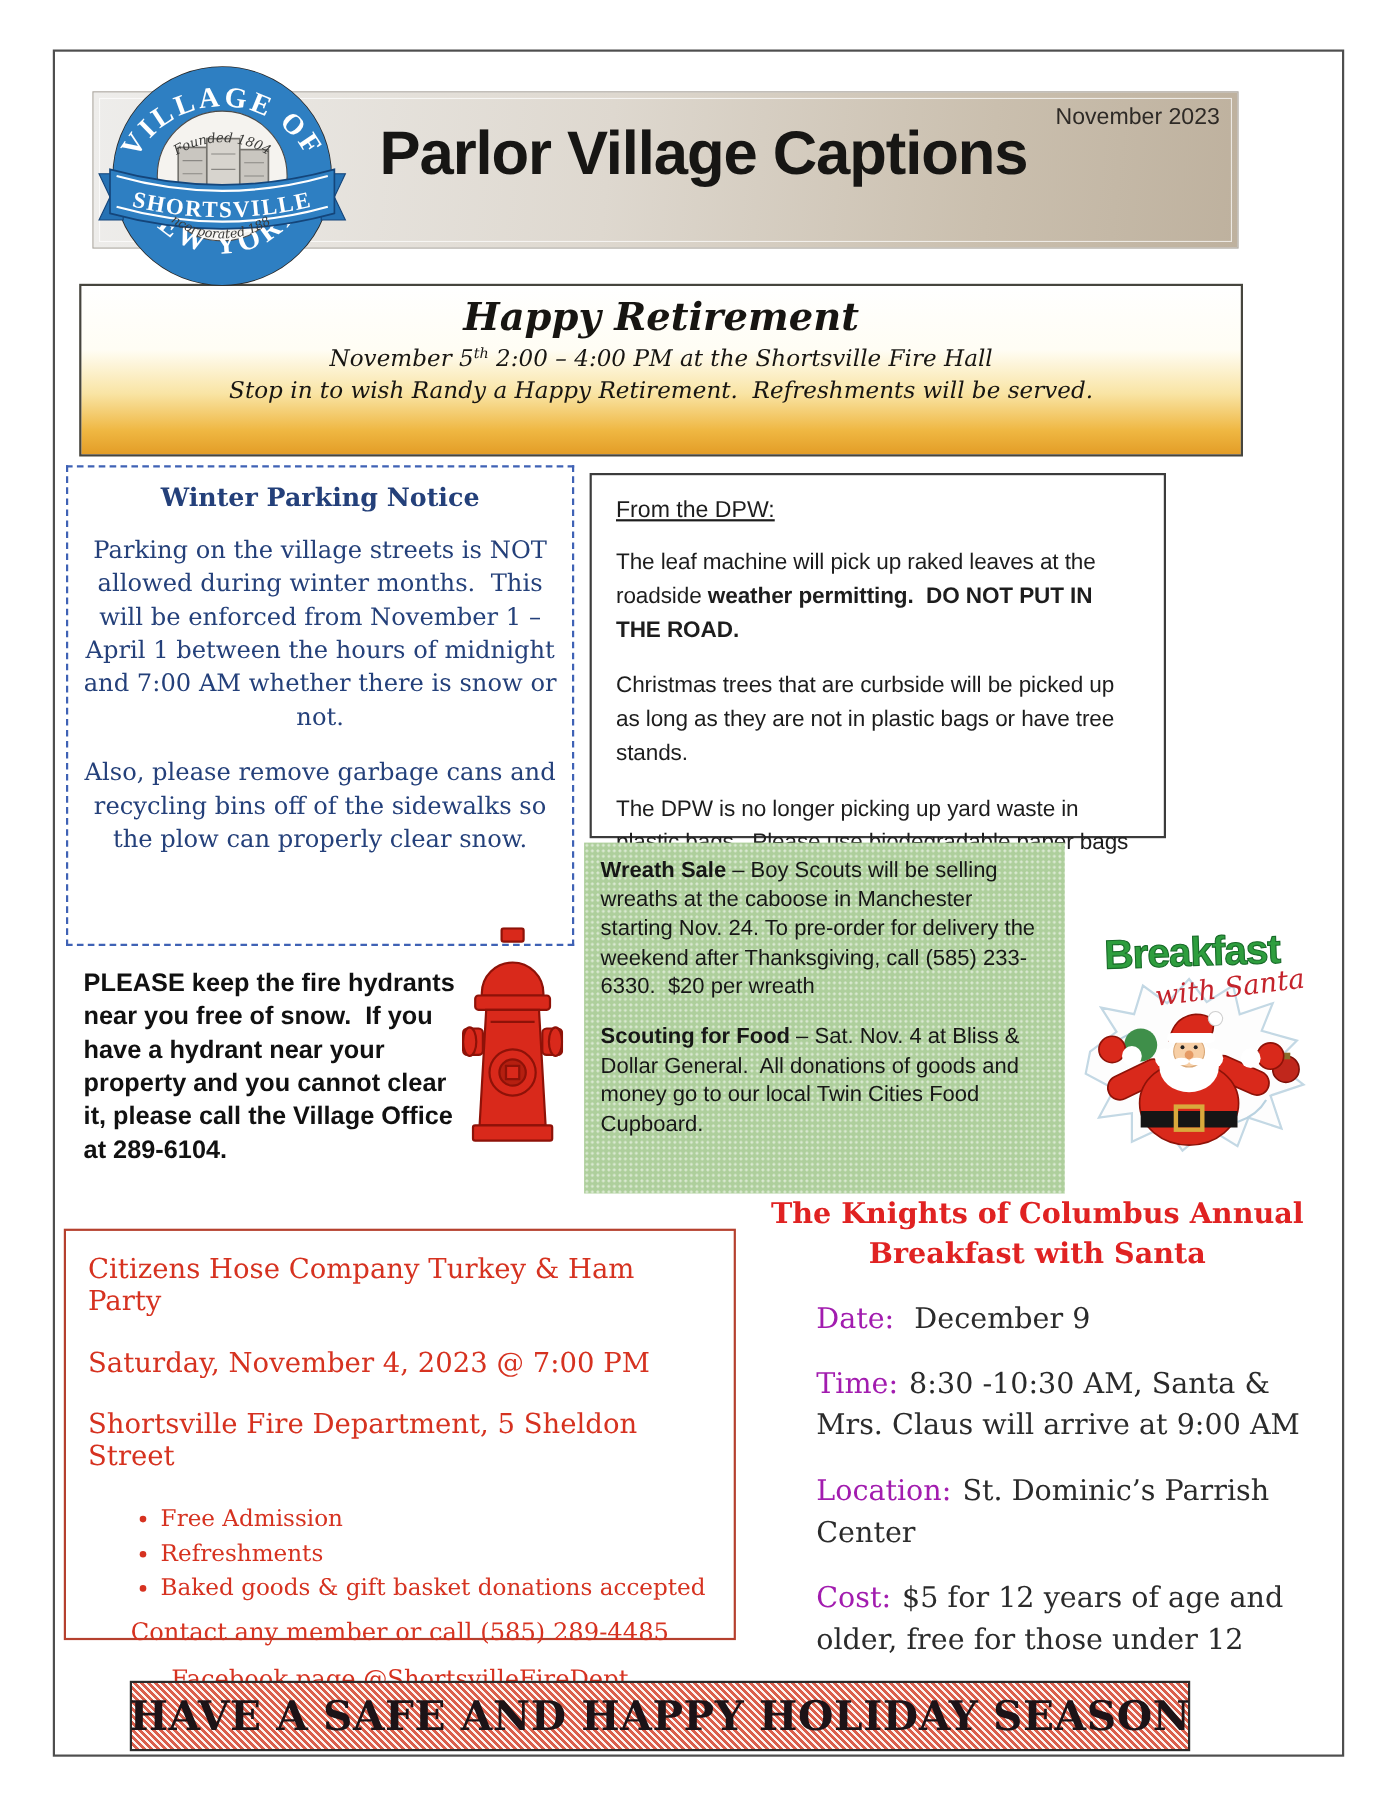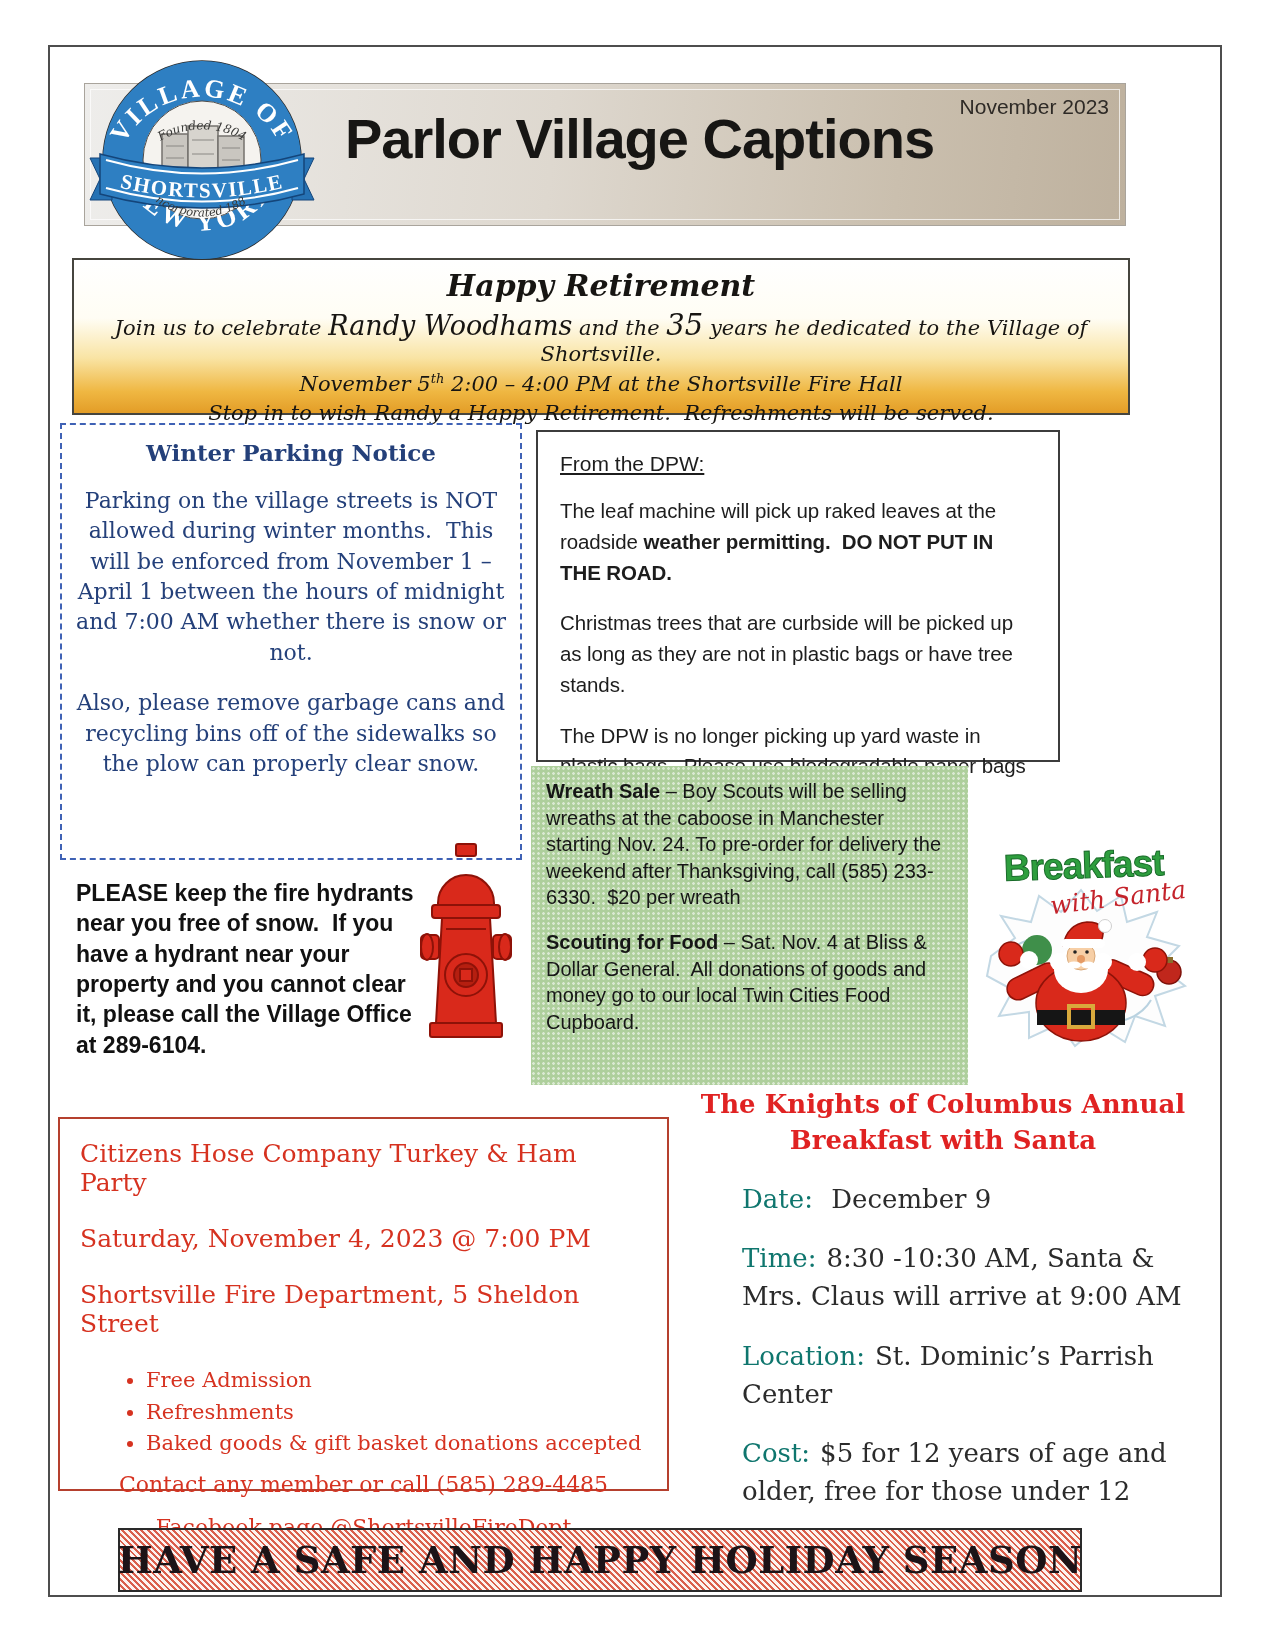--- a/index.html
+++ b/index.html
@@ -16,21 +16,21 @@
   .issue-date { position:absolute; top:11px; right:16px; font-size:21px; color:#2e2a26; }
   .newsletter-title { position:absolute; left:260px; top:22px; font-size:56px; font-weight:bold; letter-spacing:-1px; color:#171614; font-family:"Liberation Sans", sans-serif; }
 
   .logo-art { position:absolute; left:86px; top:54px; width:232px; height:212px; z-index:5; }
 
   
   .retirement { position:absolute; left:72px; top:258px; width:1058px; height:157px;
     border:2px solid #46453e; text-align:center; font-family:"DejaVu Serif", serif; font-style:italic;
     background:linear-gradient(180deg,#ffffff 0%, #fffdf4 38%, #f9e4a4 64%, #efb742 86%, #e39d27 100%);
     padding-top:8px; color:#171512; }
-  .retirement-title { font-size:30px; font-weight:bold; }
+  .retirement-title { font-size:35px; font-weight:bold; }
   .ret-line { font-size:21px; margin-top:5px; white-space:pre-wrap; }
   .ret-name { font-size:27px; }
   .ret-years { font-size:29px; }
   .ret-sup { font-size:13px; vertical-align:super; }
 
   
   .winter-box { position:absolute; left:60px; top:423px; width:462px; height:437px;
     border:2px dashed #3f62b5; padding:14px 10px; text-align:center;
     font-family:"DejaVu Serif", serif; color:#24407a; }
   .winter-title { font-size:23px; font-weight:bold; }
@@ -69,21 +69,21 @@
   .turkey-bullets { margin:0 0 0 66px; }
   .turkey-bullets li { font-size:21px; line-height:1.5; }
   .turkey-contact { text-align:center; font-size:22px; margin-top:12px; }
   .turkey-facebook { text-align:center; font-size:22px; margin-top:18px; }
 
   
   .koc { position:absolute; left:686px; top:1086px; width:514px; font-family:"DejaVu Serif", serif; }
   .koc-title { text-align:center; font-size:26px; font-weight:bold; color:#e02222; line-height:1.4; }
   .koc-items { margin-top:18px; padding-left:56px; }
   .koc-item { font-size:26px; line-height:1.45; color:#2b2b2b; margin-top:22px; white-space:pre-wrap; }
-  .koc-label { color:#0f766e; }
+  .koc-label { color:#a21caf; }
   .koc-value { margin-left:10px; }
 
   
   .banner { position:absolute; left:118px; top:1528px; width:964px; height:64px;
     border:2px solid #2a2a2a;
     background:repeating-linear-gradient(45deg,#fdf3f0 0px,#fdf3f0 2.5px,#da5f4c 2.5px,#da5f4c 4.5px);
     display:flex; align-items:center; justify-content:center; }
   .banner-text { font-family:"DejaVu Serif", serif; font-weight:bold; font-size:37px;
     color:#1c1317; letter-spacing:0.5px; white-space:nowrap; }
 </style>
@@ -142,21 +142,20 @@
         <textPath href="#arcRibbon" startOffset="50%" text-anchor="middle">SHORTSVILLE</textPath>
       </text>
       <text font-family="DejaVu Serif, serif" font-size="11.5" font-style="italic" fill="#3a3a38">
         <textPath href="#arcInc" startOffset="50%" text-anchor="middle">Incorporated 1889</textPath>
       </text>
     </svg>
   </div>
 
   <section class="retirement">
     <div class="retirement-title">Happy Retirement</div>
-    <div class="ret-line"><span>Join us to celebrate </span><span class="ret-name">Randy Woodhams</span><span> and the </span><span class="ret-years">35</span><span> years he dedicated to the Village of Shortsville.</span></div>
     <div class="ret-line"><span>November 5</span><span class="ret-sup">th</span><span> 2:00 – 4:00 PM at the Shortsville Fire Hall</span></div>
     <div class="ret-line">Stop in to wish Randy a Happy Retirement.  Refreshments will be served.</div>
   </section>
 
   <section class="winter-box">
     <div class="winter-title">Winter Parking Notice</div>
     <p class="winter-para">Parking on the village streets is NOT allowed during winter months.  This will be enforced from November 1 – April 1 between the hours of midnight and 7:00 AM whether there is snow or not.</p>
     <p class="winter-para">Also, please remove garbage cans and recycling bins off of the sidewalks so the plow can properly clear snow.</p>
   </section>
 

